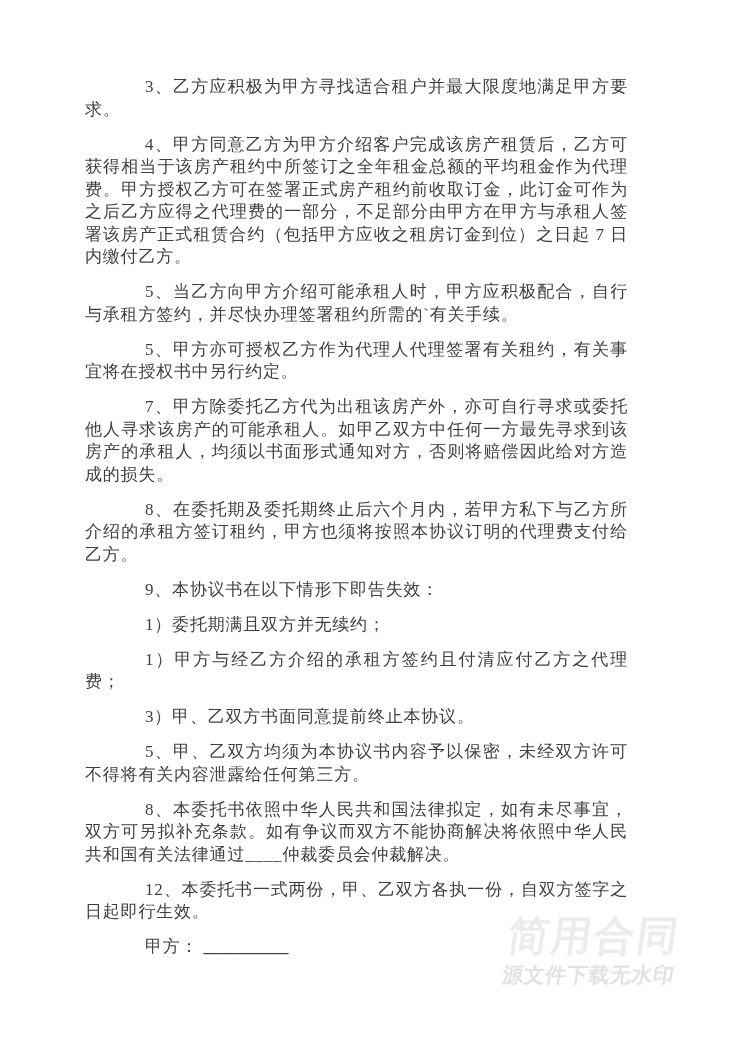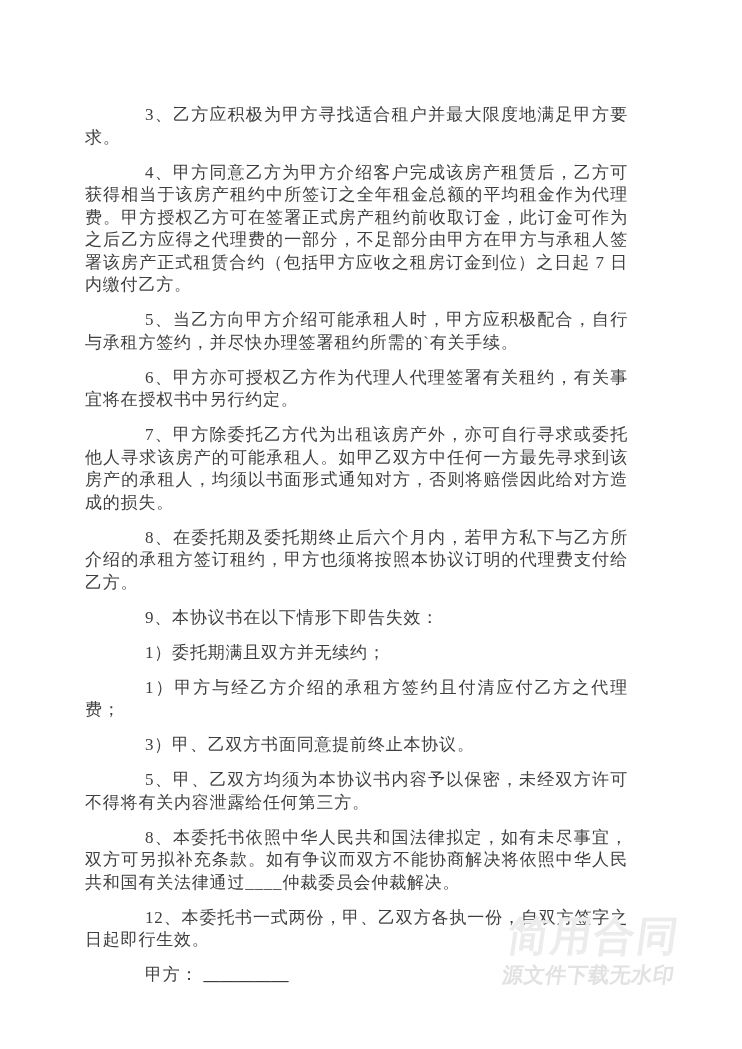--- a/index.html
+++ b/index.html
@@ -11,21 +11,21 @@
     position: relative;
     width: 742px;
     height: 1049px;
     background: #ffffff;
     overflow: hidden;
     font-family: "Liberation Serif", "DejaVu Serif", serif;
   }
   .doc {
     position: absolute;
     left: 85px;
-    top: 104px;
+    top: 76px;
     width: 543px;
     font-size: 17px;
     line-height: 22.5px;
     letter-spacing: 0.8px;
     color: #3f3f3f;
     text-align: justify;
   }
   .doc p {
     margin: 0 0 12.5px 0;
     text-indent: 60px;
@@ -57,21 +57,21 @@
 </style>
 </head>
 <body>
 
 <div class="page">
 
   <div class="doc" style="color: rgb(63, 63, 63);">
     <p>3、乙方应积极为甲方寻找适合租户并最大限度地满足甲方要求。</p>
     <p>4、甲方同意乙方为甲方介绍客户完成该房产租赁后，乙方可获得相当于该房产租约中所签订之全年租金总额的平均租金作为代理费。甲方授权乙方可在签署正式房产租约前收取订金，此订金可作为之后乙方应得之代理费的一部分，不足部分由甲方在甲方与承租人签署该房产正式租赁合约（包括甲方应收之租房订金到位）之日起 7 日内缴付乙方。</p>
     <p>5、当乙方向甲方介绍可能承租人时，甲方应积极配合，自行与承租方签约，并尽快办理签署租约所需的`有关手续。</p>
-    <p>6、甲方亦可授权乙方作为代理人代理签署有关租约，有关事宜将在授权书中另行约定。</p>
+    <p>5、甲方亦可授权乙方作为代理人代理签署有关租约，有关事宜将在授权书中另行约定。</p>
     <p>7、甲方除委托乙方代为出租该房产外，亦可自行寻求或委托他人寻求该房产的可能承租人。如甲乙双方中任何一方最先寻求到该房产的承租人，均须以书面形式通知对方，否则将赔偿因此给对方造成的损失。</p>
     <p>8、在委托期及委托期终止后六个月内，若甲方私下与乙方所介绍的承租方签订租约，甲方也须将按照本协议订明的代理费支付给乙方。</p>
     <p>9、本协议书在以下情形下即告失效：</p>
     <p>1）委托期满且双方并无续约；</p>
     <p>1）甲方与经乙方介绍的承租方签约且付清应付乙方之代理费；</p>
     <p>3）甲、乙双方书面同意提前终止本协议。</p>
     <p>5、甲、乙双方均须为本协议书内容予以保密，未经双方许可不得将有关内容泄露给任何第三方。</p>
     <p>8、本委托书依照中华人民共和国法律拟定，如有未尽事宜，双方可另拟补充条款。如有争议而双方不能协商解决将依照中华人民共和国有关法律通过____仲裁委员会仲裁解决。</p>
     <p>12、本委托书一式两份，甲、乙双方各执一份，自双方签字之日起即行生效。</p>
     <p>

